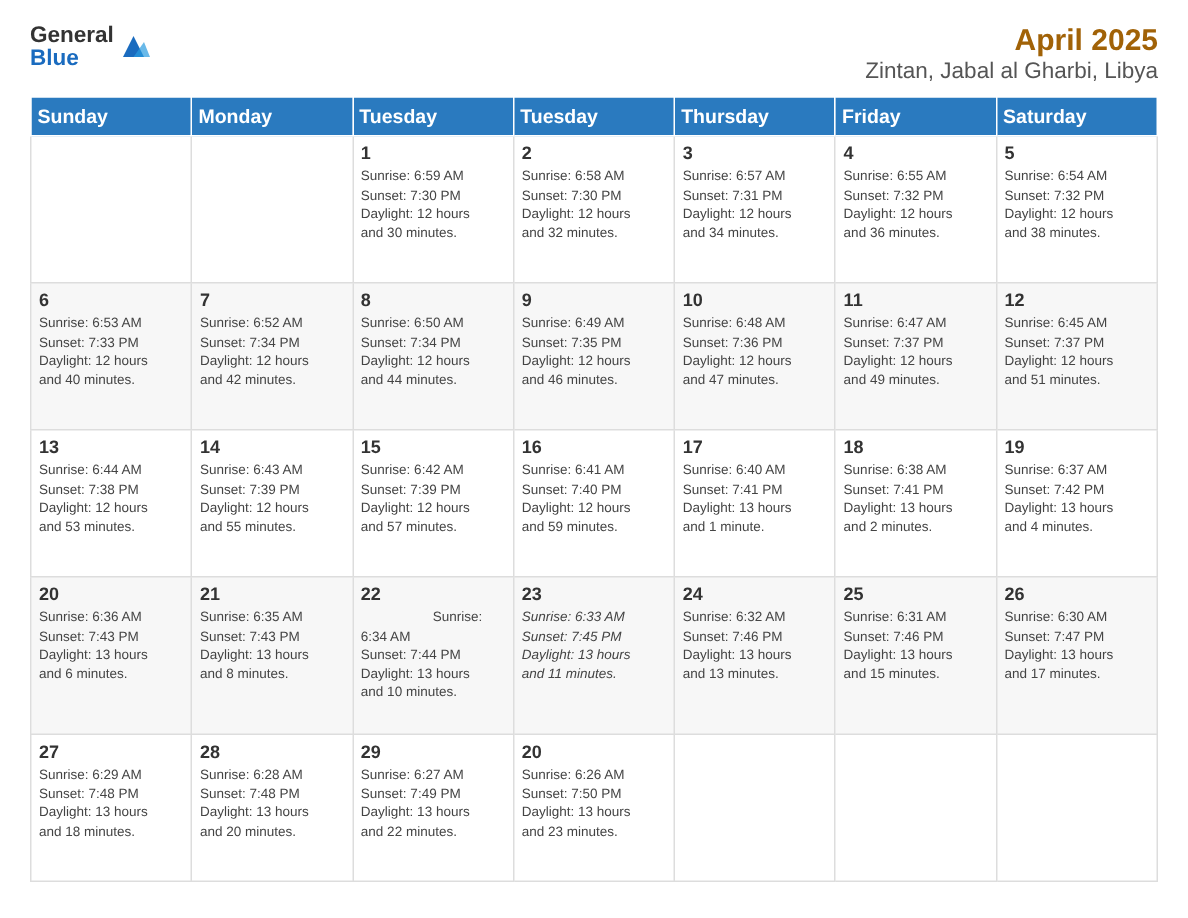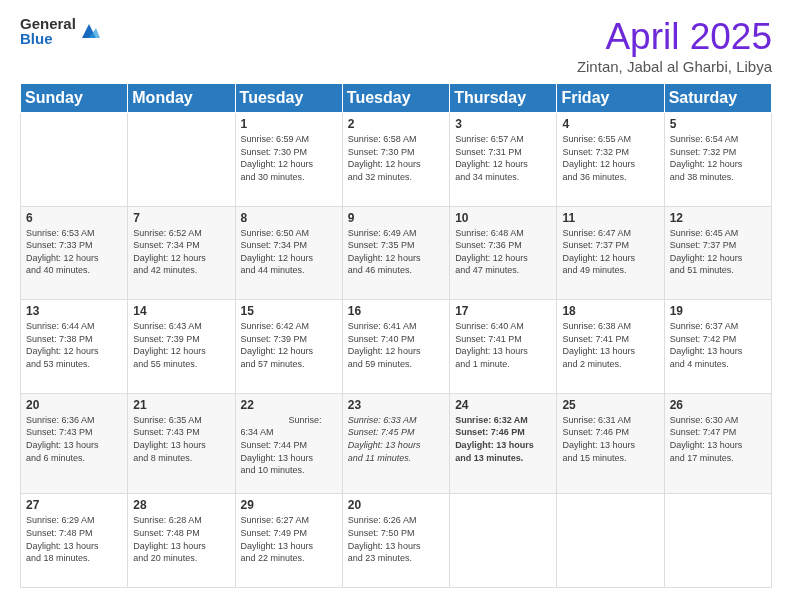--- a/index.html
+++ b/index.html
@@ -44,38 +44,38 @@
     }
     .logo-icon {
       width: 22px;
       height: 22px;
       margin-left: 2px;
     }
     .title-block {
       text-align: right;
     }
     .title-main {
-      font-size: 37px;
-      font-weight: normal;
-      color: #6d28d9;
+      font-size: 20px;
+      font-weight: bold;
+      color: #a16207;
     }
     .title-sub {
       font-size: 15px;
       color: #555;
     }
     .calendar {
       flex: 1;
       border-collapse: collapse;
       width: 100%;
       table-layout: fixed;
     }
     .calendar thead tr th {
       background: #2a7abf;
       color: #fff;
-      font-size: 16px;
+      font-size: 13px;
       font-weight: bold;
       padding: 5px 4px;
       text-align: left;
       border: 1px solid #fff;
     }
     .calendar tbody tr td {
       vertical-align: top;
       border: 1px solid #ddd;
       padding: 4px 5px;
       font-size: 9.5px;
@@ -230,21 +230,21 @@
 Daylight: 13 hours
 and 8 minutes.</span></td>
           <td><span class="day-num">22</span><span class="day-detail" style="white-space: pre-line; margin-left: 48px;">Sunrise: 6:34 AM
 Sunset: 7:44 PM
 Daylight: 13 hours
 and 10 minutes.</span></td>
           <td><span class="day-num">23</span><span class="day-detail" style="white-space: pre-line; font-style: italic;">Sunrise: 6:33 AM
 Sunset: 7:45 PM
 Daylight: 13 hours
 and 11 minutes.</span></td>
-          <td><span class="day-num">24</span><span class="day-detail" style="white-space: pre-line; font-weight: bold;">Sunrise: 6:32 AM
+          <td><span class="day-num">24</span><span class="day-detail" style="white-space: pre-line;">Sunrise: 6:32 AM
 Sunset: 7:46 PM
 Daylight: 13 hours
 and 13 minutes.</span></td>
           <td><span class="day-num">25</span><span class="day-detail" style="white-space: pre-line;">Sunrise: 6:31 AM
 Sunset: 7:46 PM
 Daylight: 13 hours
 and 15 minutes.</span></td>
           <td><span class="day-num">26</span><span class="day-detail" style="white-space: pre-line;">Sunrise: 6:30 AM
 Sunset: 7:47 PM
 Daylight: 13 hours

